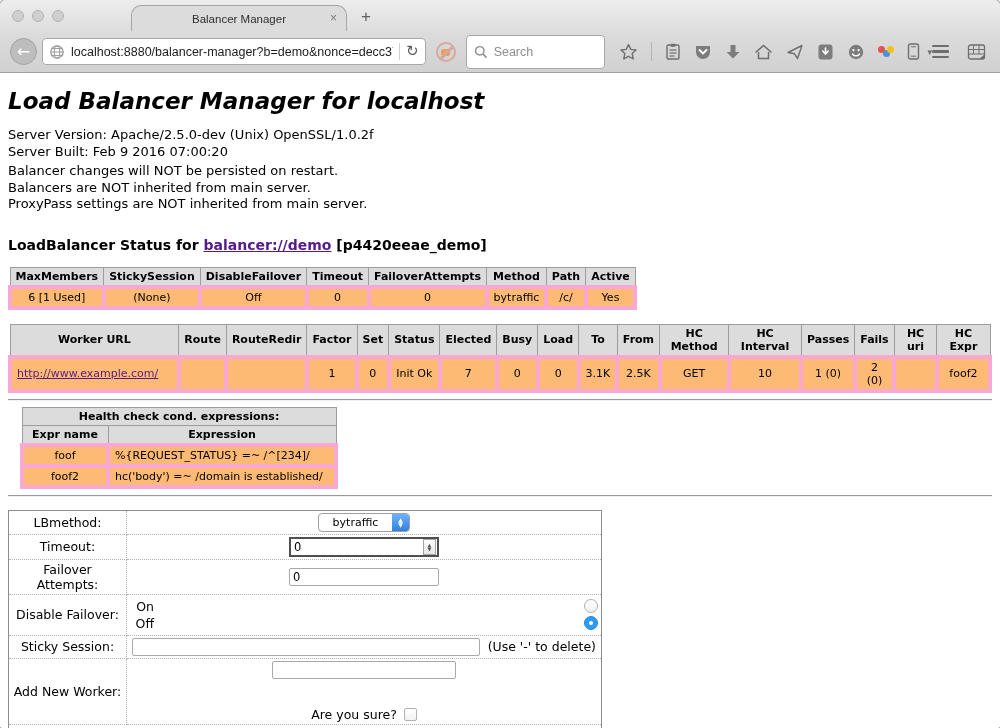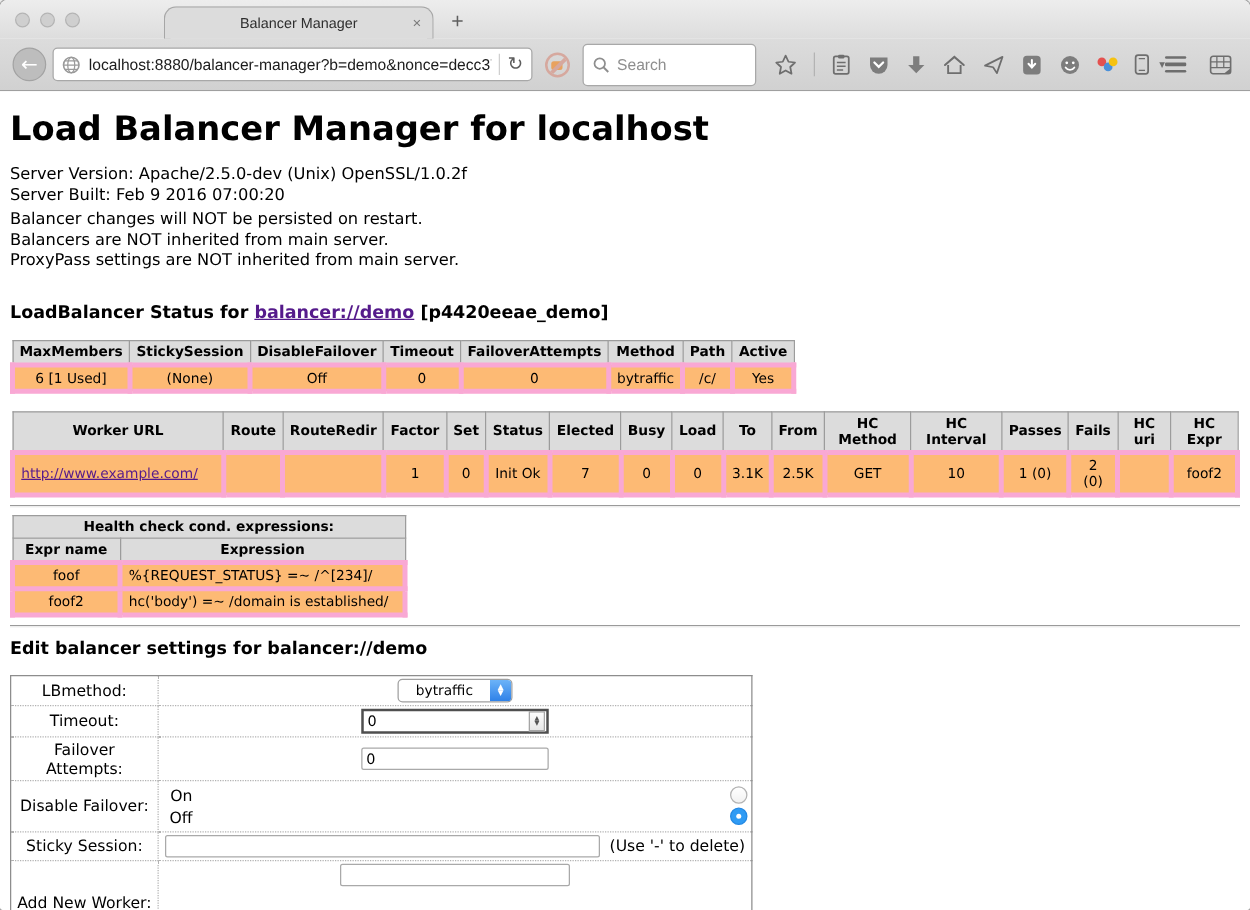--- a/index.html
+++ b/index.html
@@ -47,21 +47,21 @@
   .dots { display:flex; }
   .dot { width:7px; height:7px; border-radius:50%; }
   .caret { font-size:9px; color:#6e6e6e; margin-left:-6px; }
   .rightgrp { margin-left:auto; display:flex; align-items:center; gap:18px; padding-right:4px; }
   .burger { display:flex; flex-direction:column; gap:3px; }
   .burger span { width:17px; height:2.5px; background:#6e6e6e; border-radius:1px; }
   .icon svg { display:block; }
 
   
   .content { flex:1; background:#fff; padding:0 8px; overflow:hidden; font-size:13px; color:#000; }
-  .h1 { font-size:27px; font-weight:bold; margin:15px 0 13px; }
+  .h1 { font-size:23px; font-weight:bold; margin:15px 0 13px;font-style:italic; }
   .info p, .warn p { line-height:16.5px; }
   .info { margin-bottom:3px; }
   .h3 { font-size:14px; font-weight:bold; margin-top:24px; }
   .h3.second { margin-top:9px; }
   a.vlink { color:#551a8b; text-decoration:underline; }
 
   table.data { border-collapse:collapse; font-size:11px; margin-top:14px; }
   table.data th { background:#dcdcdc; border:1px solid #9c9c9c; padding:2px 5px; font-weight:bold; text-align:center; }
   table.data td { border:4px solid #f9a8d4; padding:2px 5px; text-align:center; height:19px; background:#fdba74; }
   table.data td.left { text-align:left; }
@@ -310,21 +310,21 @@
         <td>1 (0)</td>
         <td>2 (0)</td>
         <td></td>
         <td>foof2</td>
       </tr>
     </tbody>
       </table>
 
     <hr class="rule">
 
-    <table class="data" style="margin-top:0;">
+    <table class="data" style="margin-top:0;margin-left:12px;">
       <tbody>
           <tr>
             <th colspan="2">Health check cond. expressions:</th>
           </tr>
       <tr>
         <th style="width:86px">Expr name</th>
         <th style="width:228px">Expression</th>
       </tr>
       <tr>
         <td>foof</td>
@@ -332,21 +332,20 @@
       </tr>
       <tr>
         <td>foof2</td>
         <td class="left">hc('body') =~ /domain is established/</td>
       </tr>
     </tbody>
       </table>
 
     <hr class="rule">
 
-    <div class="h3 second">Edit balancer settings for balancer://demo</div>
 
     <table class="form">
       <tbody>
           <tr>
         <td class="flabel">LBmethod:</td>
         <td class="fval">
           <span class="macselect">
             <span class="val">bytraffic</span>
             <span class="step">
                   <span>▲</span>

